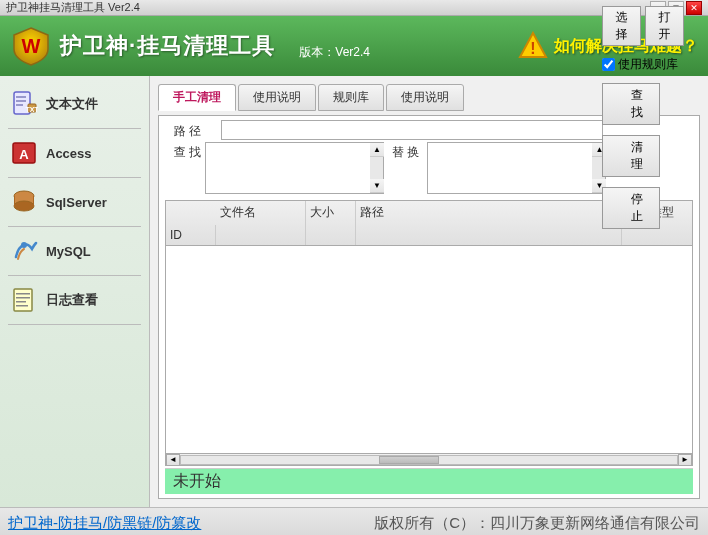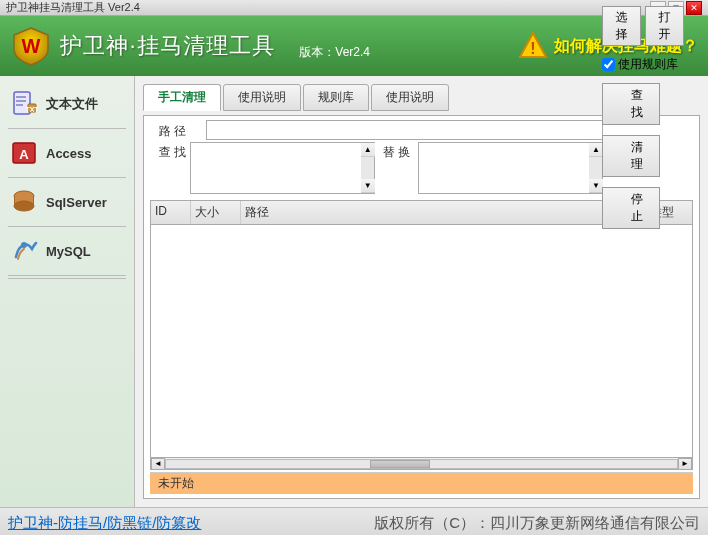--- a/index.html
+++ b/index.html
@@ -58,21 +58,21 @@
       align-items: center;
       gap: 8px;
     }
     .logo-shield {
       width: 42px;
       height: 42px;
     }
     .header-title {
       color: white;
       font-size: 22px;
-      font-weight: normal;
+      font-weight: bold;
       text-shadow: 1px 1px 2px rgba(0,0,0,0.4);
       letter-spacing: 1px;
     }
     .header-version {
       color: white;
       font-size: 12px;
       margin-left: 16px;
       align-self: flex-end;
       margin-bottom: 6px;
     }
@@ -96,21 +96,21 @@
 
     
     .main-layout {
       display: flex;
       height: calc(535px - 22px - 60px - 22px);
       background: #f0f0f0;
     }
 
     
     .sidebar {
-      width: 135px;
+      width: 150px;
       background: linear-gradient(to bottom, #e8f0e8, #d8e8d8);
       border-right: 1px solid #bbb;
       padding-top: 6px;
     }
     .sidebar-item {
       display: flex;
       align-items: center;
       padding: 8px 10px;
       cursor: pointer;
       gap: 8px;
@@ -152,21 +152,21 @@
       background: linear-gradient(to bottom, #f5f5f5, #e0e0e0);
       cursor: pointer;
       font-size: 12px;
       color: #333;
       border-radius: 3px 3px 0 0;
       margin-right: 2px;
     }
     .tab.active {
       background: white;
       border-bottom: 1px solid white;
-      color: #15803d;
+      color: #be185d;
       font-weight: bold;
       position: relative;
       z-index: 1;
     }
     .panel-label {
       width: 36px;
       text-align: right;
       font-size: 12px;
       color: #333;
       padding-top: 2px;
@@ -282,23 +282,23 @@
       display: flex;
       align-items: center;
       justify-content: center;
       font-size: 8px;
       cursor: pointer;
     }
 
     
     .status-bar {
       padding: 2px 8px;
-      font-size: 12px;
-      color: #333;
-      background: #fdba74;
+      font-size: 16px;
+      color: #333;
+      background: #86efac;
       border-top: 1px solid #ccc;
     }
 
     
     .footer {
       height: 32px;
       background: linear-gradient(to bottom, #e8e8e8, #d8d8d8);
       border-top: 1px solid #bbb;
       display: flex;
       align-items: center;
@@ -338,21 +338,21 @@
       font-size: 8px;
       background: linear-gradient(to bottom, #f5f5f5, #e5e5e5);
       border-bottom: 1px solid #ccc;
       cursor: pointer;
     }
     .vscroll-track {
       flex: 1;
       background: #e8e8e8;
     }
 
-    .col-id { width: 40px; }
+    .col-id { width: 50px; margin-top: 24px; }
     .col-name { width: 90px; }
     .col-size { width: 50px; }
     .col-type { width: 70px; }
     .col-path { flex: 1; }
 
     .content-inner {
       flex: 1;
       border: 1px solid #aaa;
       background: white;
       padding: 4px 6px;
@@ -467,20 +467,30 @@
       <svg class="sidebar-icon" viewBox="0 0 28 28">
         <path d="M6 20 Q8 10 14 8 Q18 6 22 12 Q24 8 26 6" stroke="#4488cc" stroke-width="2.5" fill="none" stroke-linecap="round"></path>
         <circle cx="14" cy="8" r="3" fill="#4488cc"></circle>
         <path d="M8 22 Q10 14 14 12" stroke="#cc8844" stroke-width="2" fill="none" stroke-linecap="round"></path>
       </svg>
       <span class="sidebar-label">MySQL</span>
     </div>
 
     <div class="sidebar-divider"></div>
 
+    <div class="sidebar-item">
+      <svg class="sidebar-icon" viewBox="0 0 28 28">
+        <rect x="4" y="3" width="18" height="22" rx="1" fill="#ffffcc" stroke="#888844" stroke-width="1.5"></rect>
+        <rect x="6" y="7" width="14" height="1.5" fill="#888"></rect>
+        <rect x="6" y="11" width="14" height="1.5" fill="#888"></rect>
+        <rect x="6" y="15" width="10" height="1.5" fill="#888"></rect>
+        <rect x="6" y="19" width="12" height="1.5" fill="#888"></rect>
+      </svg>
+      <span class="sidebar-label">日志查看</span>
+    </div>
 
     <div class="sidebar-divider"></div>
 
 
   </div>
 
   <div class="content">
 
     <div class="tabs">
       <div class="tab active">手工清理</div>
@@ -527,20 +537,21 @@
           <span>使用规则库</span>
         </div>
         <button class="btn-wide" style="width:52px;">查找</button>
         <button class="btn-wide" style="width:52px;">清理</button>
         <button class="btn-wide" style="width:52px;">停止</button>
       </div>
 
       <div class="table-container">
         <div class="table-header">
           <div class="th col-id">ID</div>
+          <div class="th col-name">文件名</div>
           <div class="th col-size">大小</div>
           <div class="th col-path">路径</div>
           <div class="th col-type">挂马类型</div>
         </div>
         <div class="table-body"></div>
         <div class="table-scrollbar">
           <div class="scroll-arrow">◄</div>
           <div class="scrollbar-track">
             <div class="scrollbar-thumb"></div>
           </div>

